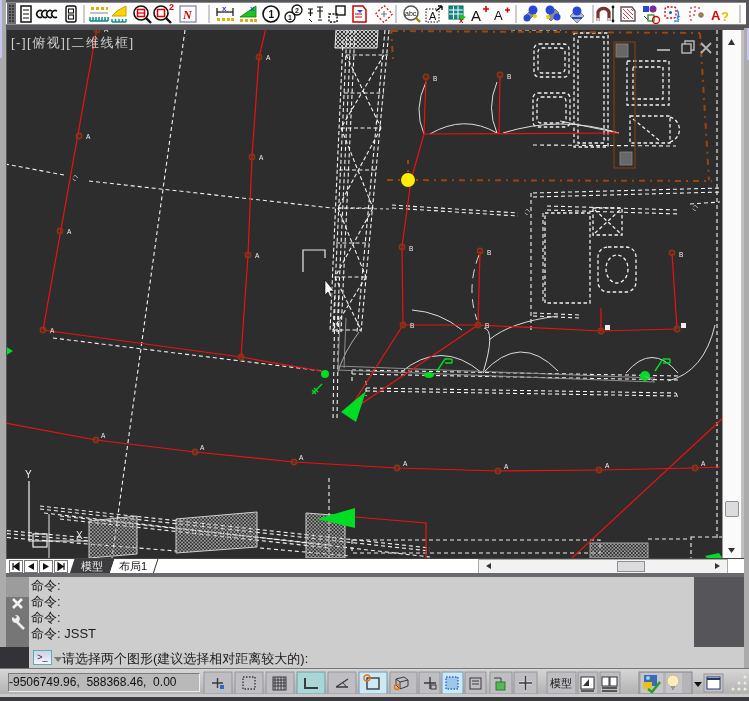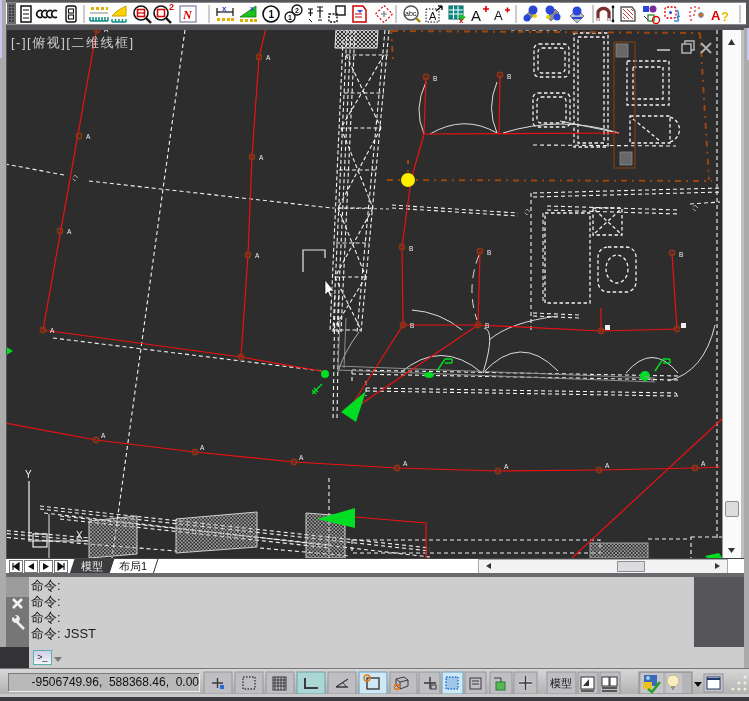--- a/index.html
+++ b/index.html
@@ -35,21 +35,21 @@
 #cmdcol{position:absolute;left:0;top:0;width:23px;height:70px;background:#767676}
 #cmdcol .top{position:absolute;left:0;top:0;width:23px;height:20px;background:#9c9c9c}
 #cmdtext{position:absolute;left:25px;top:1px;color:#1a1a1a;font-size:13px;line-height:16px;white-space:pre}
 
 #promptrow{left:0;top:647px;width:744px;height:21px;background:#cdcdcd}
 #promptrow .corner{position:absolute;left:0;top:0;width:29px;height:21px;background:#333337}
 #pbtn{position:absolute;left:33px;top:3px;width:19px;height:15px;background:linear-gradient(#cfcfe8,#f4f4fb);border:1px solid #58b0b4;color:#222;font-size:9px;line-height:13px;text-align:center}
 #ptext{position:absolute;left:62px;top:3px;color:#1a1a1a;font-size:13px}
 
 #statusbar{left:0;top:668px;width:749px;height:26px;background:linear-gradient(#d6d6d6,#b2b2b2);border-top:1px solid #777}
-#coords{position:absolute;left:8px;top:4px;width:192px;height:19px;background:#b9b9b9;border-top:1px solid #7c7c7c;border-left:1px solid #7c7c7c;border-bottom:1px solid #ececec;border-right:1px solid #ececec;color:#111;font-size:12px;line-height:17px;text-align:right}
+#coords{position:absolute;left:8px;top:4px;width:192px;height:19px;background:#b9b9b9;border-top:1px solid #7c7c7c;border-left:1px solid #7c7c7c;border-bottom:1px solid #ececec;border-right:1px solid #ececec;color:#111;font-size:12px;line-height:17px;text-align:left}
 #botstrip{left:0;top:694px;width:749px;height:7px;background:linear-gradient(#c9c9c9 0 3px,#3c3c40 3px)}
 </style>
 </head>
 <body>
 <div id="app">
   <div class="abs" id="lstrip">
       <div class="lav"></div>
     </div>
 
   <div class="abs" id="toolbar">
@@ -595,20 +595,21 @@
 命令:
 命令: JSST</div>
   </div>
 
   <div class="abs" id="promptrow">
     <div class="corner"></div>
     <div id="pbtn">&gt;_</div>
     <svg width="12" height="8" style="position:absolute;left:53px;top:9px">
         <path d="M1 1 L9 1 L5 6 Z" fill="#777"></path>
       </svg>
+    <div id="ptext">请选择两个图形(建议选择相对距离较大的):</div>
   </div>
 
   <div class="abs" id="statusbar">
     <div id="coords">-9506749.96,&nbsp; 588368.46,&nbsp; 0.00</div>
     <svg width="749" height="26" style="position:absolute;left:0;top:0">
       <g id="sbicons">
 
       <g>
         <g fill="#bfbfc3" stroke="#95959b" stroke-width="1">
           <rect x="204" y="3" width="28" height="22"></rect>

